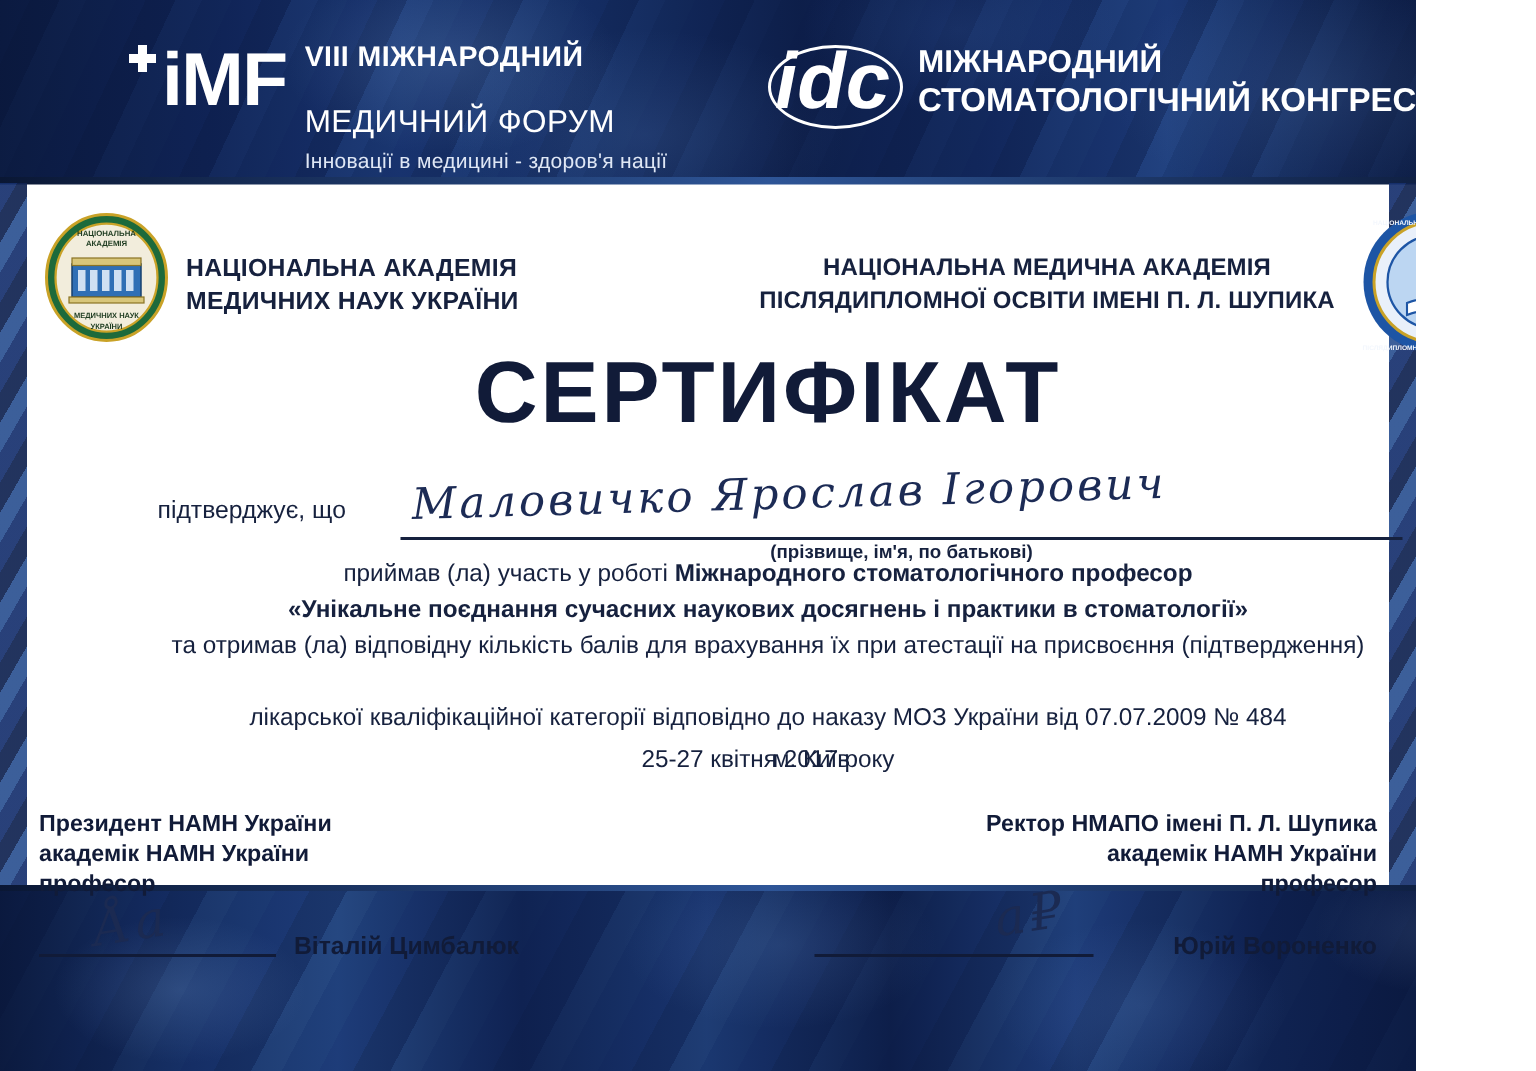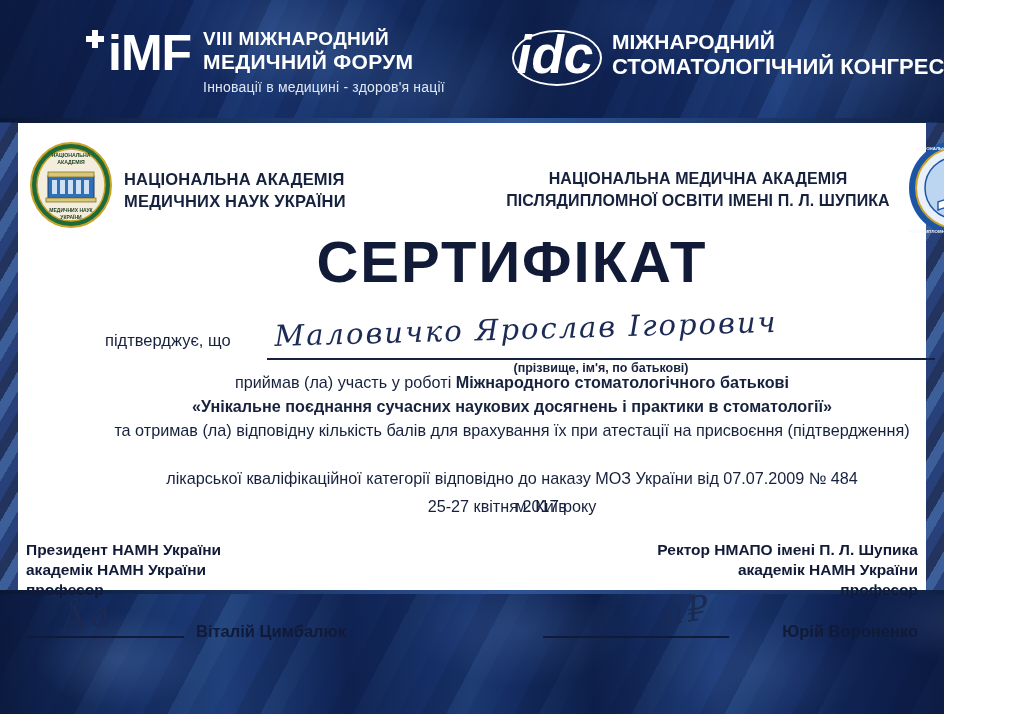--- a/index.html
+++ b/index.html
@@ -95,24 +95,25 @@
   }
   .imf-line1 {
     font-size: 19px;
     font-weight: bold;
     letter-spacing: 0.3px;
     line-height: 22px;
     white-space: nowrap;
   }
   .imf-line2 {
     font-size: 21px;
-    font-weight: bold;
+    font-weight: normal;
     letter-spacing: 0.3px;
     line-height: 24px;
     white-space: nowrap;
+    margin-top: 20px;
   }
   .imf-tagline {
     font-size: 14px;
     color: #dfe7f5;
     letter-spacing: 0.2px;
     margin-top: 5px;
     white-space: nowrap;
   }
 
   
@@ -450,21 +451,21 @@
   <div class="title">СЕРТИФІКАТ</div>
 
   <div class="confirm-row">
     <div class="confirm-label">підтверджує, що</div>
     <div class="handwriting">Маловичко Ярослав Ігорович</div>
     <div class="name-line"></div>
     <div class="fullname-hint">(прізвище, ім'я, по батькові)</div>
   </div>
 
   <div class="para p1">
-    <span>приймав (ла) участь у роботі </span><b>Міжнародного стоматологічного батькові</b>
+    <span>приймав (ла) участь у роботі </span><b>Міжнародного стоматологічного професор</b>
   </div>
   <div class="para p2">«Унікальне поєднання сучасних наукових досягнень і практики в стоматології»</div>
   <div class="para p3">та отримав (ла) відповідну кількість балів для врахування їх при атестації на присвоєння (підтвердження)</div>
   <div class="para p4">лікарської кваліфікаційної категорії відповідно до наказу МОЗ України від 07.07.2009 № 484</div>
   <div class="para p5">25-27 квітня 2017 року</div>
   <div class="para p6">м. Київ</div>
 
   <div class="bottom-band"></div>
   <div class="band-edge-top"></div>
 

